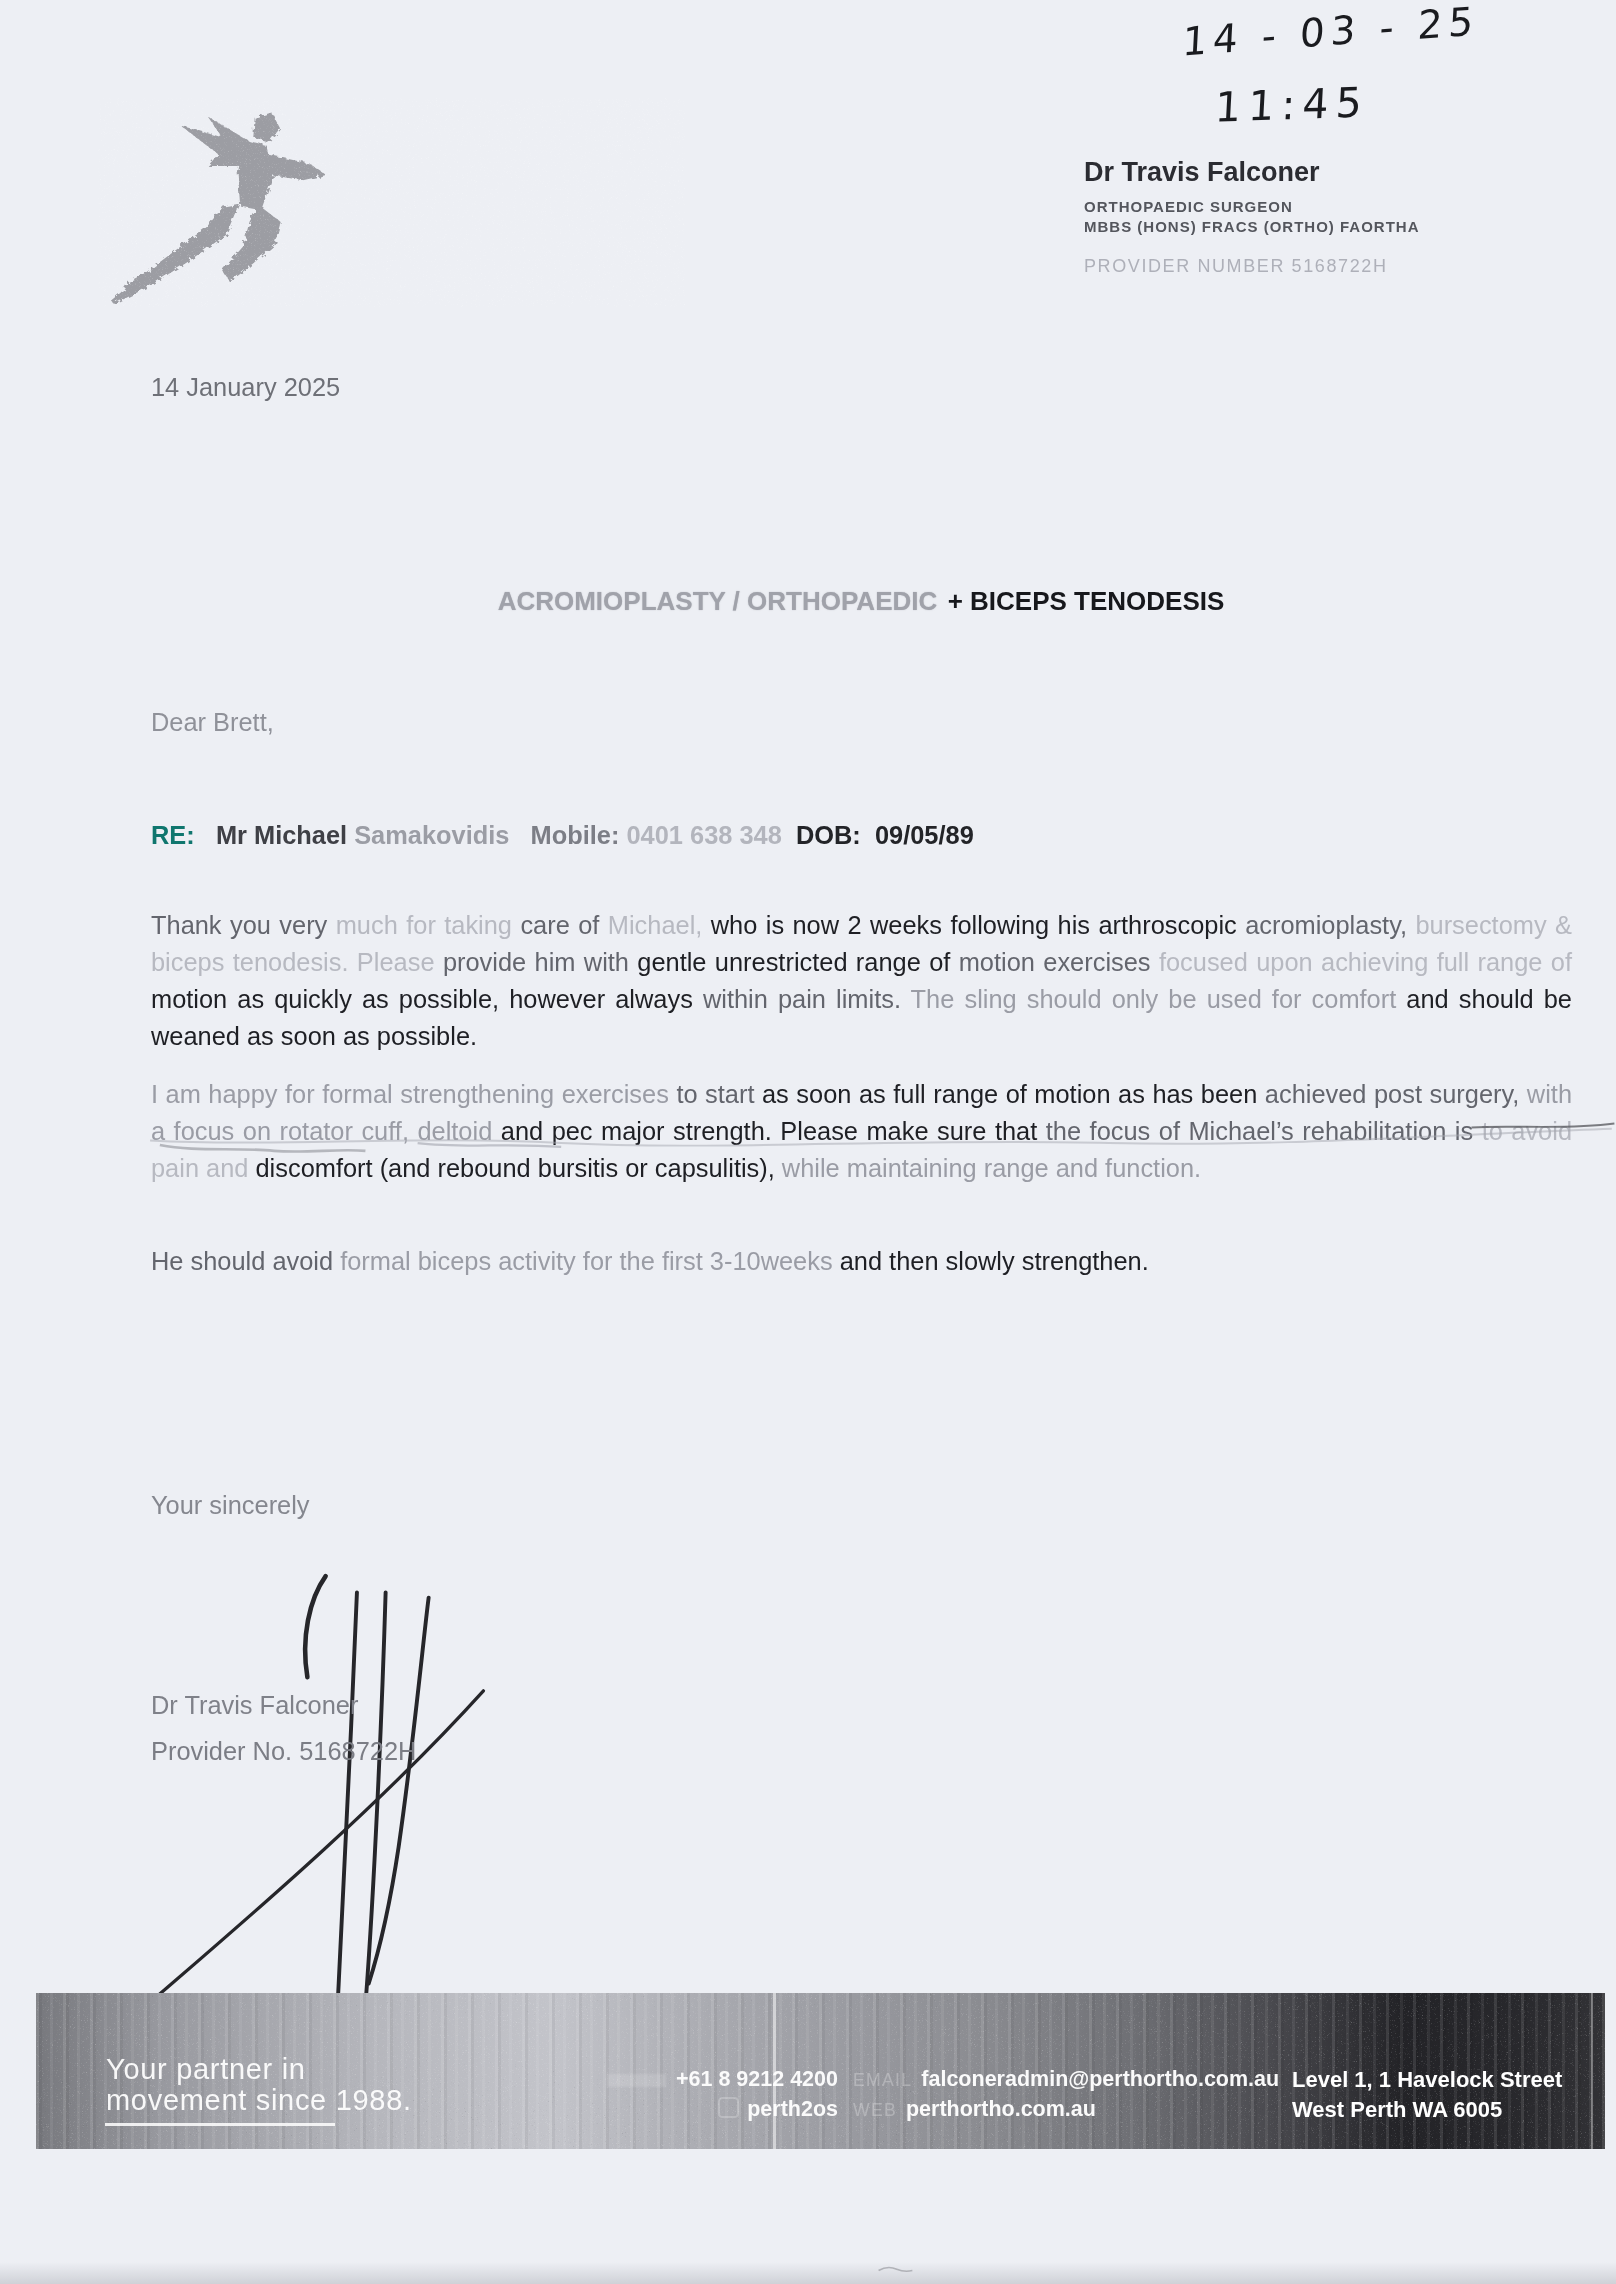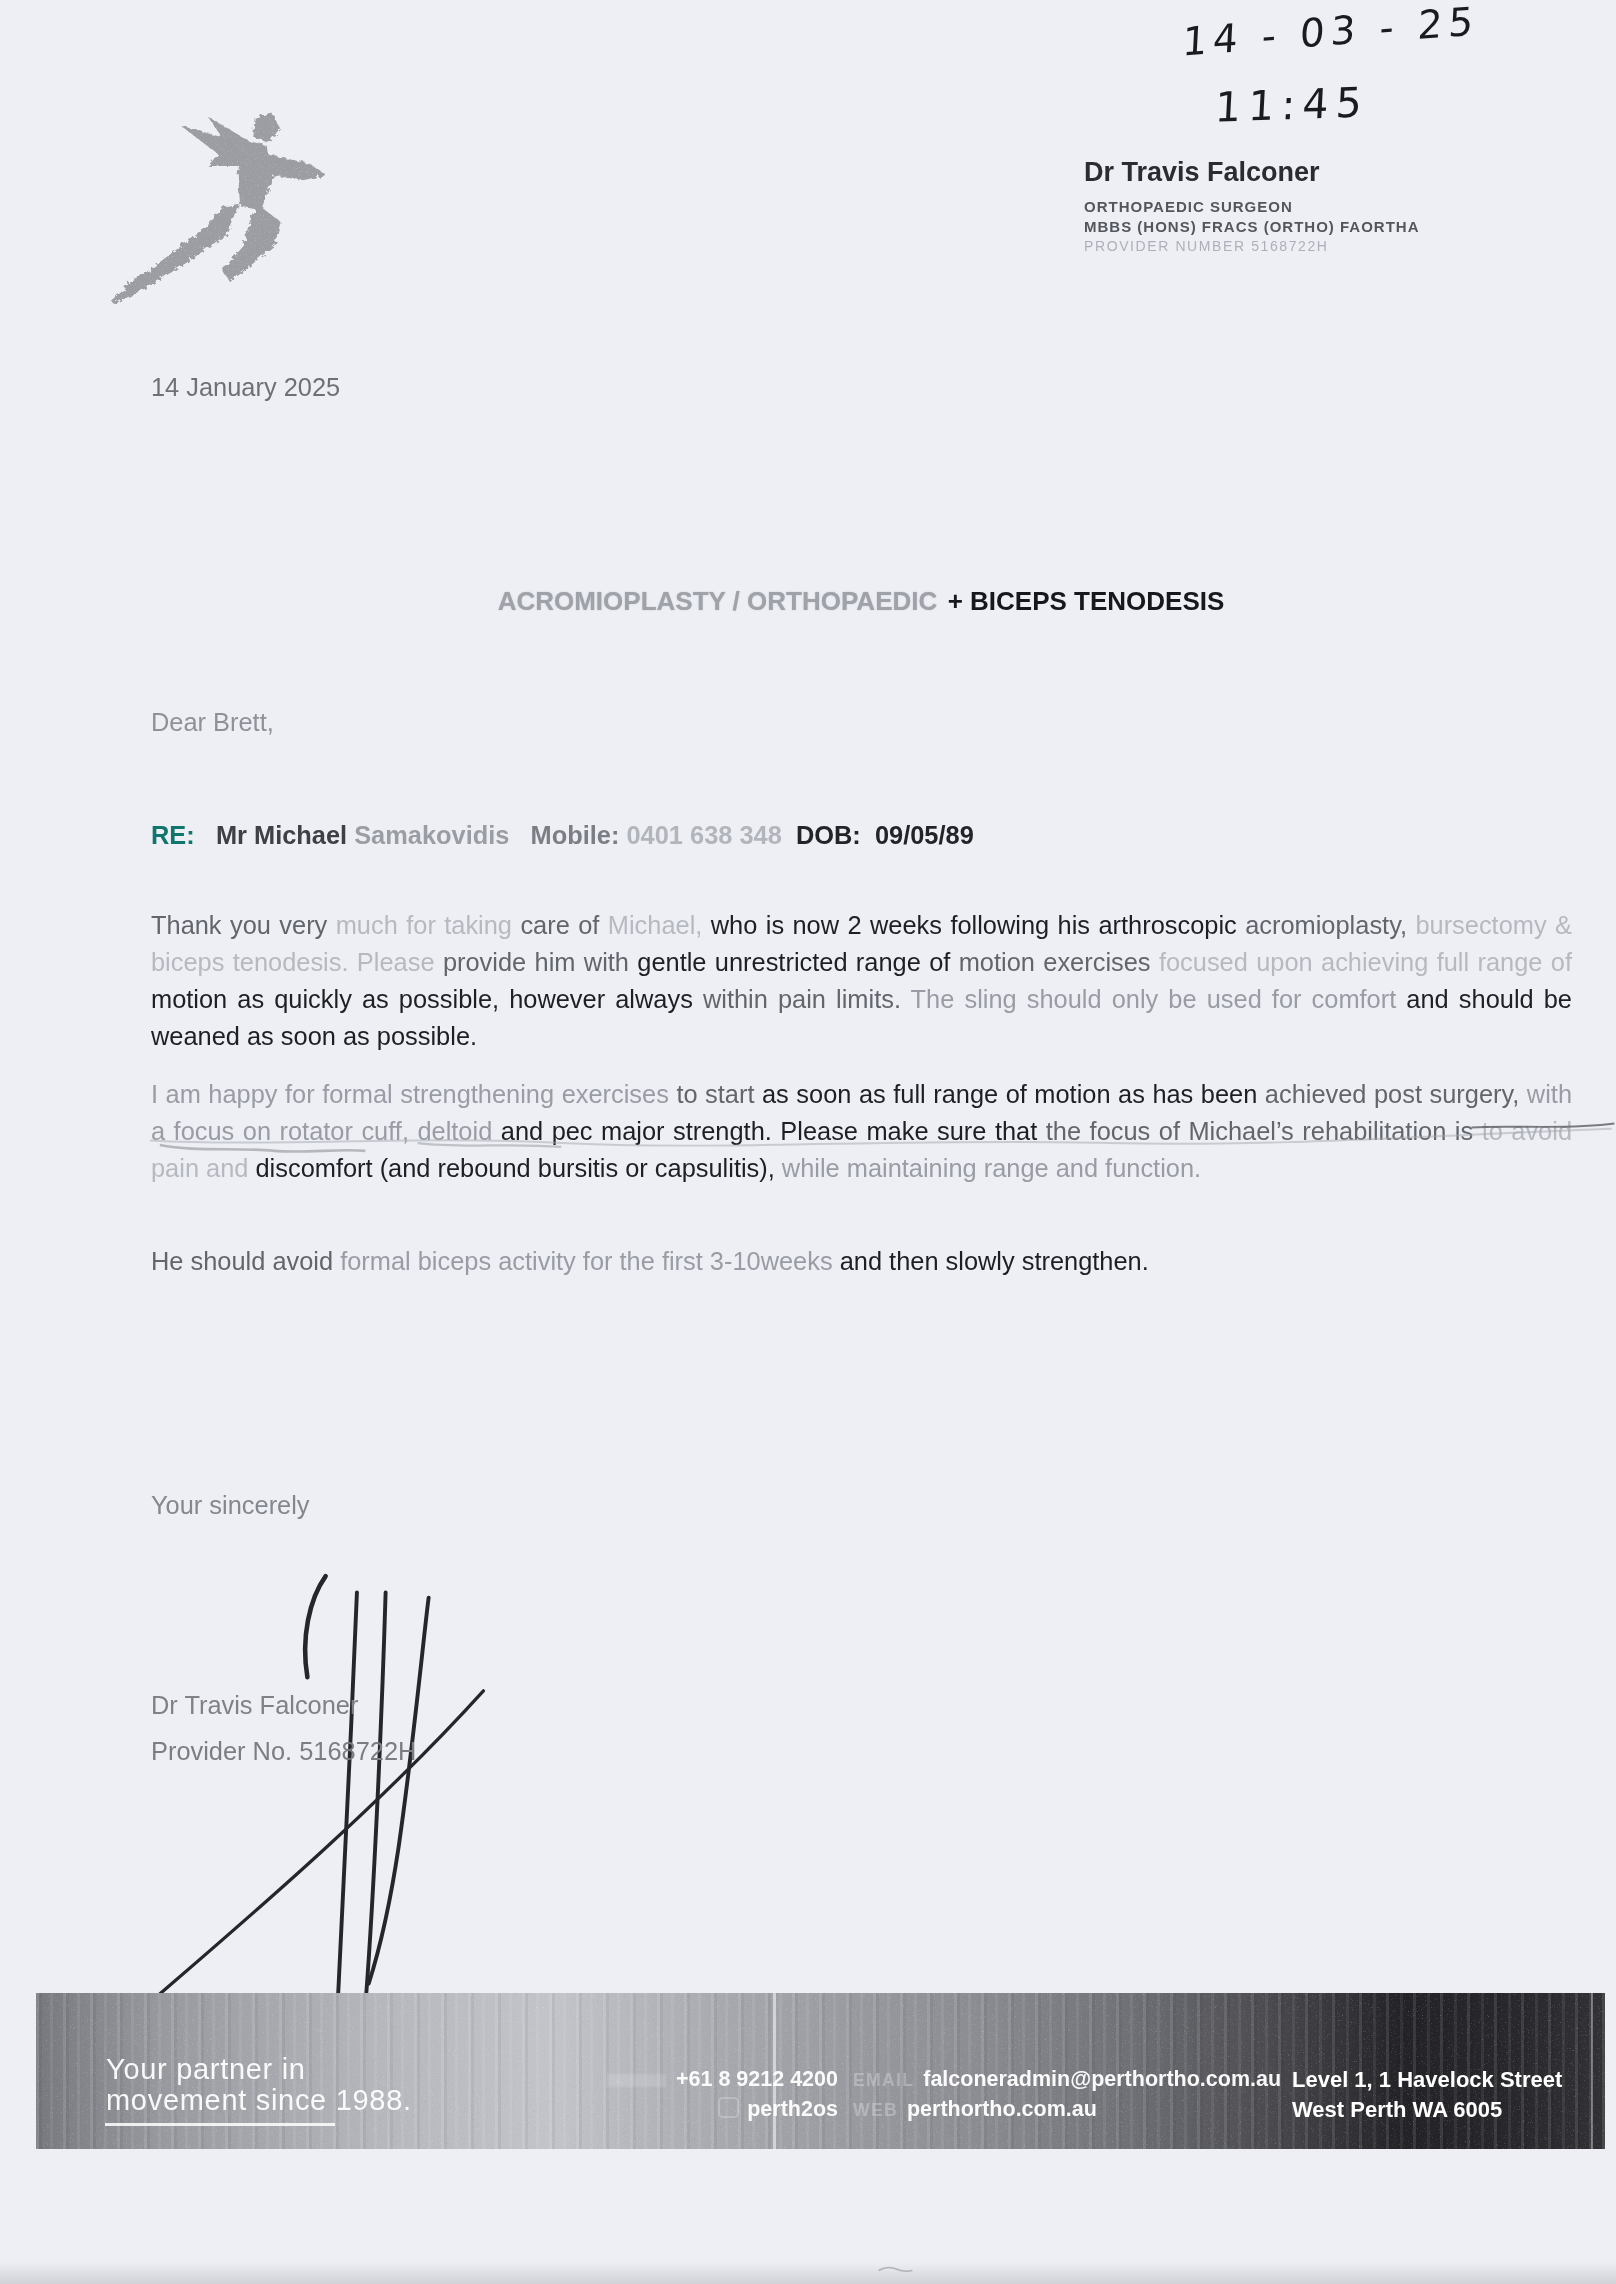--- a/index.html
+++ b/index.html
@@ -15,21 +15,21 @@
   
   .logo-text{position:absolute;left:329px;top:146px;color:#8f9198;}
   .logo-l1{font-size:34px;font-weight:700;letter-spacing:3.9px;line-height:39px;}
   .logo-l2{font-size:34px;font-weight:700;letter-spacing:3.9px;line-height:39px;color:#989aa1;}
   .logo-l3{font-size:16.3px;font-weight:400;letter-spacing:2px;margin-top:6.5px;color:#a4a6ad;}
 
   
   .doc{position:absolute;left:1084px;top:157px;width:483px;}
   .doc-name{font-size:27px;font-weight:700;color:#2b2c32;}
   .doc-sub{font-size:15px;font-weight:600;color:#54565d;letter-spacing:1px;line-height:20px;margin-top:9px;}
-  .doc-prov{font-size:14px;font-weight:500;color:#aeb0b9;letter-spacing:1.6px;margin-top:1px;}
+  .doc-prov{font-size:18px;font-weight:500;color:#aeb0b9;letter-spacing:1.6px;margin-top:19px;}
 
   .letter-date{position:absolute;left:151px;top:373px;font-size:25.4px;color:#6e7077;}
 
   .subject{position:absolute;left:150px;top:586px;width:1422px;text-align:center;font-size:26px;font-weight:700;}
   .subj-f{color:#a0a2aa;text-shadow:0 0 1.3px rgba(160,162,170,.7);}
   .subj-b{color:#17181c;margin-left:10.4px;}
 
   .salutation{position:absolute;left:151px;top:708px;font-size:25.4px;color:#8f9199;}
 
   .re{position:absolute;left:151px;top:821px;font-size:25.4px;font-weight:700;white-space:pre-wrap;}
@@ -52,21 +52,21 @@
     background:repeating-linear-gradient(90deg,rgba(255,255,255,.10) 0 3.3px,rgba(0,0,0,.05) 3.3px 5.9px,
       transparent 5.9px 14.4px,rgba(255,255,255,.07) 14.4px 17px,transparent 17px 27px);}
   .f-noise{position:absolute;inset:0;width:100%;height:100%;pointer-events:none;}
   .f-streak{position:absolute;top:0;height:100%;width:2.6px;background:rgba(255,255,255,.7);}
   .tagline{position:absolute;left:70px;top:61px;font-size:29px;font-weight:300;letter-spacing:0.7px;
     line-height:31px;color:rgba(255,255,255,.93);}
   .tagline-rule{position:absolute;left:69px;top:130px;width:230px;height:2.6px;background:rgba(255,255,255,.85);}
   .f-row1{top:74px;} .f-row2{top:104px;}
   .f-phone{position:absolute;left:561px;width:241px;text-align:right;font-size:21.5px;font-weight:600;
     color:rgba(255,255,255,.95);}
-  .f-label{display:inline-block;font-size:17.6px;font-weight:700;letter-spacing:1.3px;opacity:.28;margin-right:9px;}
+  .f-label{display:inline-block;font-size:17.6px;font-weight:400;letter-spacing:1.3px;opacity:.28;margin-right:9px;}
   .f-mailcol{position:absolute;left:817px;font-size:21.5px;font-weight:600;color:rgba(255,255,255,.96);}
   .f-addr{position:absolute;left:1256px;font-size:22px;font-weight:700;color:#ffffff;}
   .soc-icon{display:inline-block;width:17px;height:17px;border:2px solid rgba(255,255,255,.5);
     border-radius:4.6px;vertical-align:-2px;margin-right:7.8px;opacity:.45;}
   .ph-smudge{display:inline-block;width:59px;height:13px;background:rgba(255,255,255,.14);
     filter:blur(1.3px);margin-right:10.4px;vertical-align:-0.7px;}
 
   .bottom-strip{position:absolute;left:0;top:2262px;width:1617px;height:21.5px;
     background:linear-gradient(180deg,rgba(120,122,130,0) 0%,rgba(120,122,130,.14) 55%,rgba(122,124,132,.26) 100%);}
 </style>

